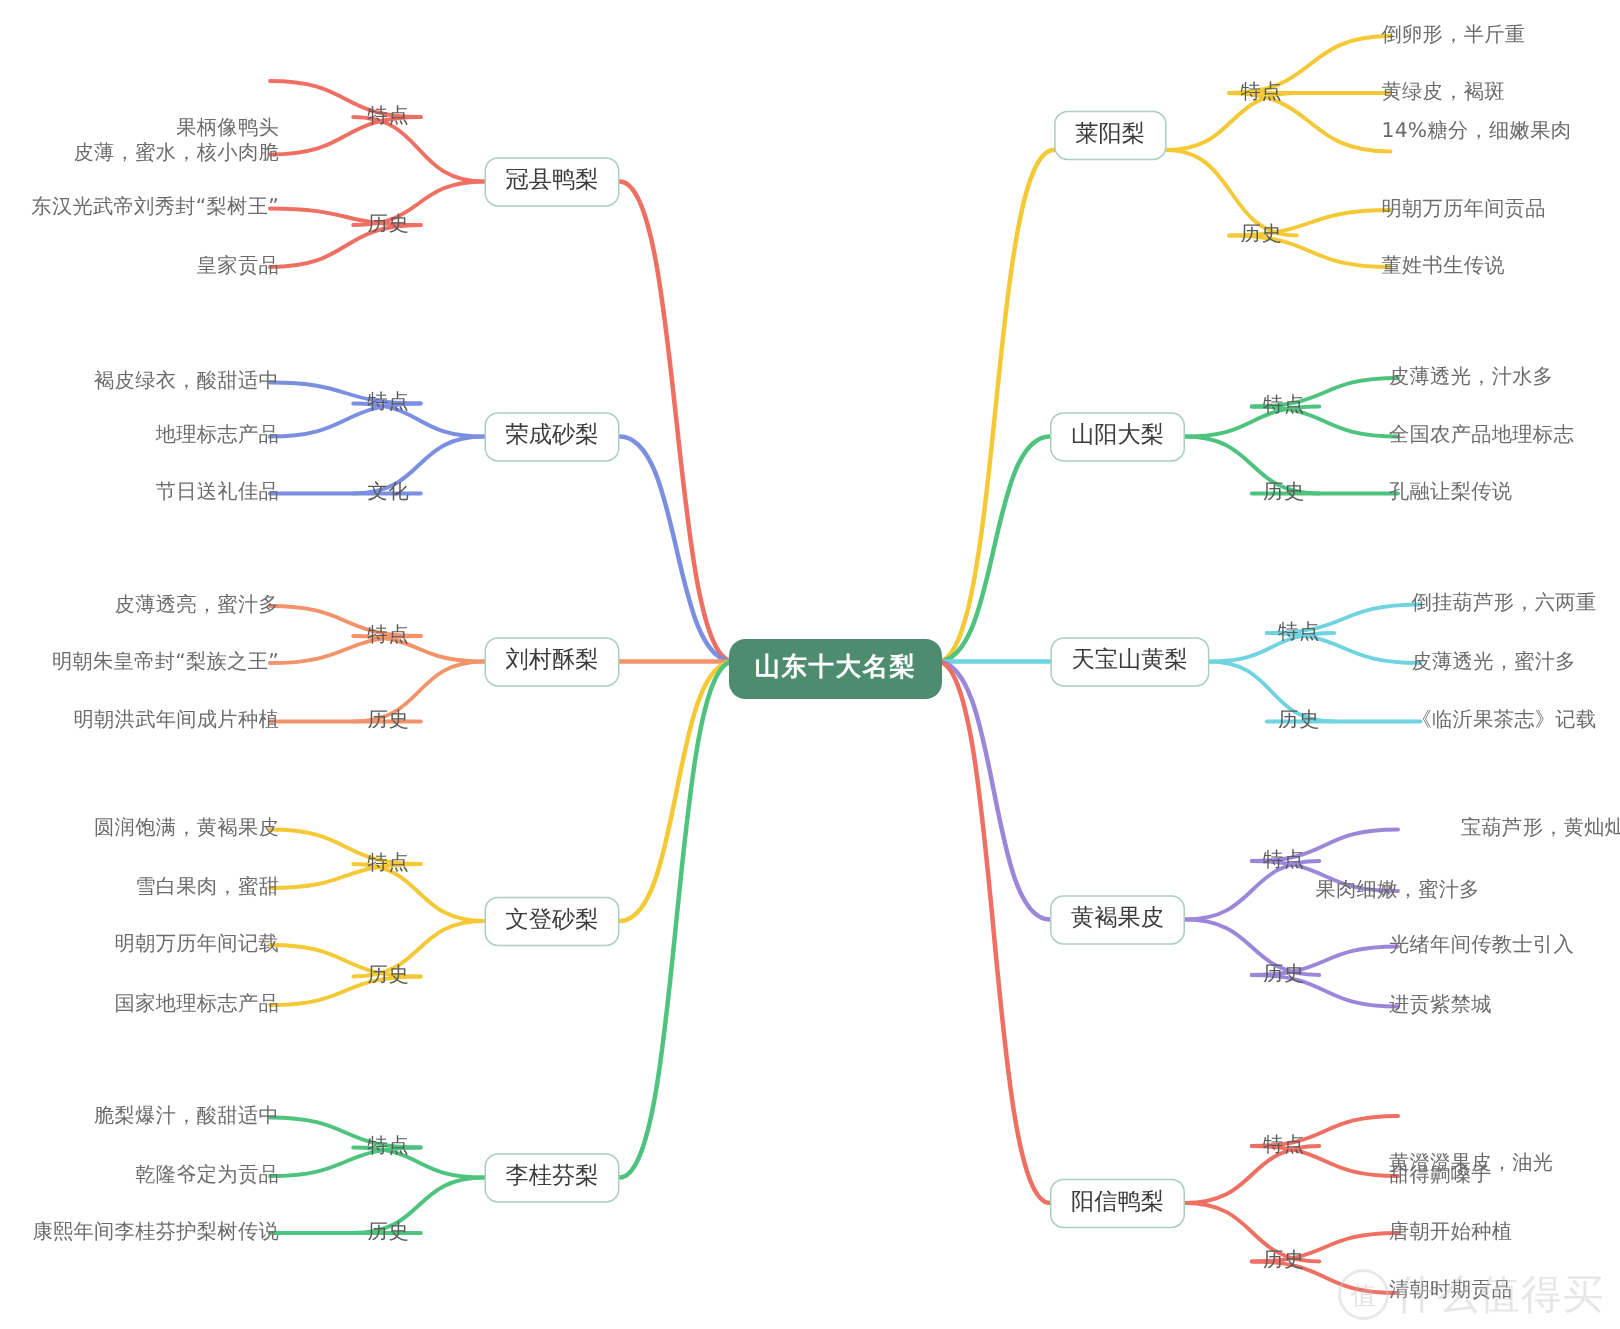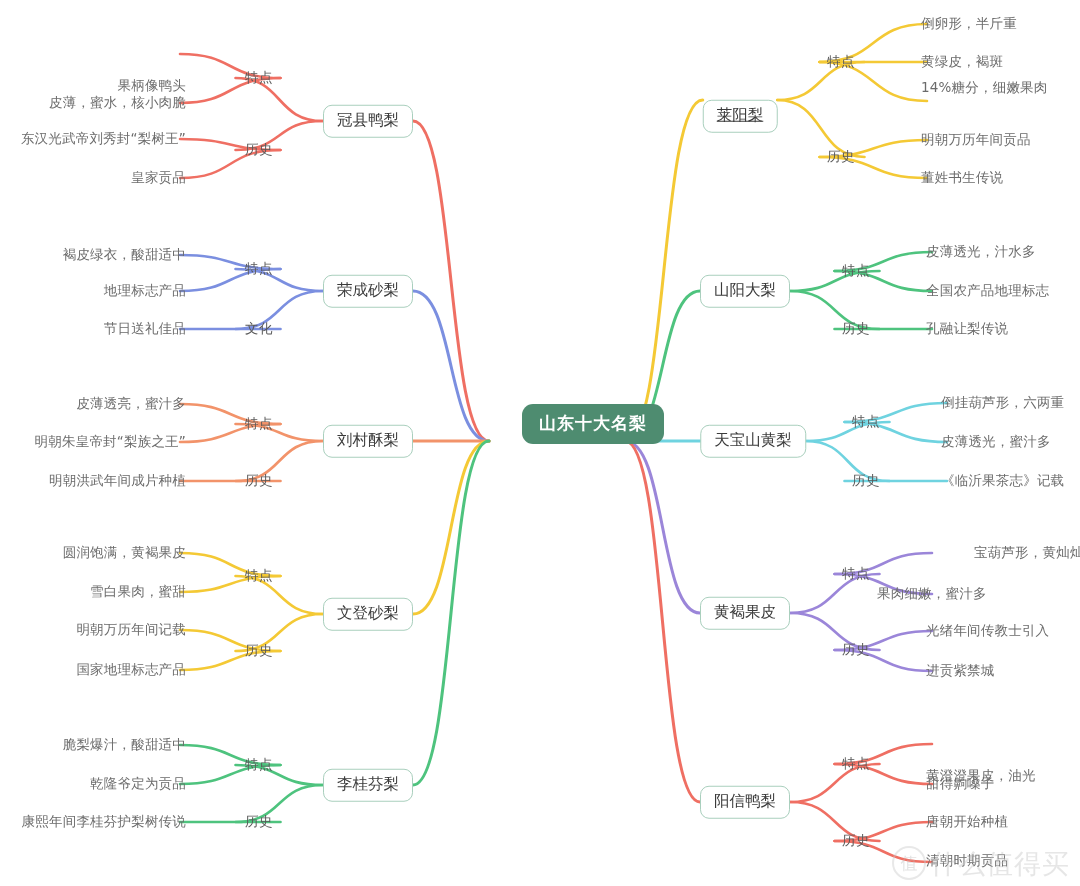--- a/index.html
+++ b/index.html
@@ -165,21 +165,21 @@
     <div class="leaf-text leaf-left" style="left: 186px; top: 592px;">雪白果肉，蜜甜</div>
     <div class="cat-text" style="left: 259px; top: 651px;">历史</div>
     <div class="leaf-text leaf-left" style="left: 186px; top: 630px;">明朝万历年间记载</div>
     <div class="leaf-text leaf-left" style="left: 186px; top: 670px;">国家地理标志产品</div>
     <div class="node-box" style="left: 368px; top: 785px;">李桂芬梨</div>
     <div class="cat-text" style="left: 259px; top: 765px;">特点</div>
     <div class="leaf-text leaf-left" style="left: 186px; top: 745px;">脆梨爆汁，酸甜适中</div>
     <div class="leaf-text leaf-left" style="left: 186px; top: 784px;">乾隆爷定为贡品</div>
     <div class="cat-text" style="left: 259px; top: 822px;">历史</div>
     <div class="leaf-text leaf-left" style="left: 186px; top: 822px;">康熙年间李桂芬护梨树传说</div>
-    <div class="node-box" style="left: 740px; top: 116px; text-decoration: underline;">莱阳梨</div>
+    <div class="node-box" style="left: 740px; top: 90px;">莱阳梨</div>
     <div class="cat-text" style="left: 841px; top: 62px;">特点</div>
     <div class="leaf-text leaf-right" style="left: 921px; top: 24px;">倒卵形，半斤重</div>
     <div class="leaf-text leaf-right" style="left: 921px; top: 62px;">黄绿皮，褐斑</div>
     <div class="leaf-text leaf-right" style="left: 921px; top: 88px;">14%糖分，细嫩果肉</div>
     <div class="cat-text" style="left: 841px; top: 157px;">历史</div>
     <div class="leaf-text leaf-right" style="left: 921px; top: 140px;">明朝万历年间贡品</div>
     <div class="leaf-text leaf-right" style="left: 921px; top: 178px;">董姓书生传说</div>
     <div class="node-box" style="left: 745px; top: 291px;">山阳大梨</div>
     <div class="cat-text" style="left: 856px; top: 271px;">特点</div>
     <div class="leaf-text leaf-right" style="left: 926px; top: 252px;">皮薄透光，汁水多</div>
@@ -201,18 +201,18 @@
     <div class="leaf-text leaf-right" style="left: 926px; top: 671px;">进贡紫禁城</div>
     <div class="node-box" style="left: 745px; top: 802px;">阳信鸭梨</div>
     <div class="cat-text" style="left: 856px; top: 764px;">特点</div>
     <div class="leaf-text leaf-right" style="left: 926px; top: 744px; margin-top: 32px;">黄澄澄果皮，油光</div>
     <div class="leaf-text leaf-right" style="left: 926px; top: 784px;">甜得齁嗓子</div>
     <div class="cat-text" style="left: 856px; top: 841px;">历史</div>
     <div class="leaf-text leaf-right" style="left: 926px; top: 822px;">唐朝开始种植</div>
     <div class="leaf-text leaf-right" style="left: 926px; top: 862px; font-family: Liberation Mono, monospace;">清朝时期贡品</div>
   </div>
 
-<div class="center-box" id="center-node" style="left: 557px; top: 424px; margin-left: 36px;">山东十大名梨</div>
+<div class="center-box" id="center-node" style="left: 557px; top: 446px;">山东十大名梨</div>
 
 <div class="watermark">
   <div class="wm-badge">值</div>
   <div class="wm-text">什么值得买</div>
 </div>
 
 </body></html>

